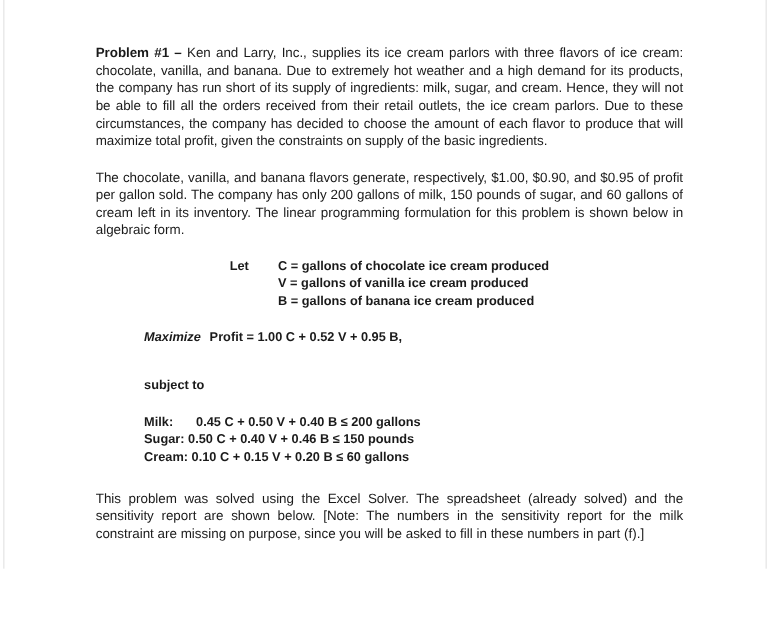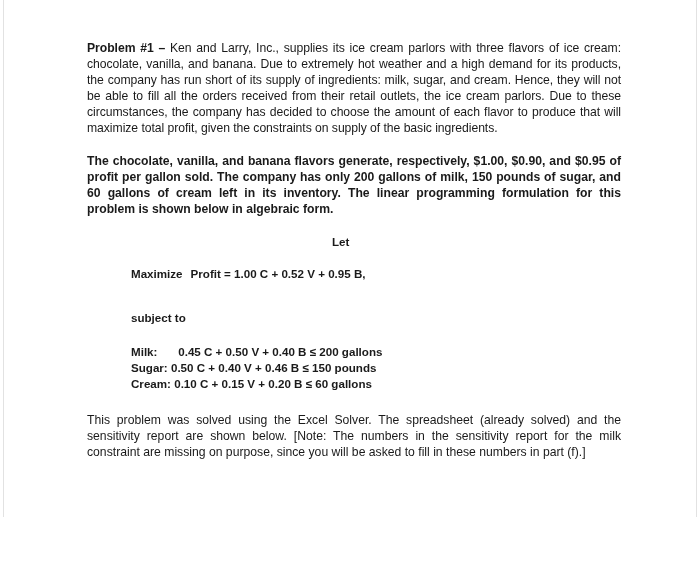--- a/index.html
+++ b/index.html
@@ -31,21 +31,21 @@
       top: 40px;
       width: 534px;
       font-size: 12.2px;
       line-height: 16.1px;
     }
     .para {
       margin: 0;
       text-align: justify;
     }
     .para.p1 { letter-spacing: -0.05px; }
-    .para.p2 { margin-top: 16px; font-weight: bold; }
+    .para.p2 { margin-top: 16px; }
     .para.p3 { margin-top: 20px; }
     .bold { font-weight: bold; }
 
     .formulation {
       margin-top: 17px;
       font-weight: bold;
       font-size: 11.6px;
       line-height: 16.2px;
       position: relative;
     }
@@ -61,20 +61,21 @@
     .indent {
       margin-left: 44px;
     }
     .objective {
       margin-top: 16px;
       white-space: nowrap;
     }
     .objective .obj-kw {
       display: inline-block;
       margin-right: 8px;
+      font-style: italic;
     }
     .subject-to {
       margin-top: 28px;
     }
     .constraints {
       margin-top: 17px;
     }
     .constraint-line {
       white-space: nowrap;
     }
@@ -89,20 +90,25 @@
 <div class="page">
   <div class="content">
 
     <p class="para p1"><span class="bold">Problem #1 –</span><span> Ken and Larry, Inc., supplies its ice cream parlors with three flavors of  ice cream: chocolate, vanilla, and banana. Due to extremely hot weather and a high demand for its products, the company has run short of its supply of ingredients: milk, sugar, and cream. Hence, they will not be able to fill all the orders received from their retail outlets, the ice cream parlors. Due to these circumstances, the company has decided to choose the amount of each flavor to produce that will maximize total profit, given the constraints on supply of the basic ingredients.</span></p>
 
     <p class="para p2">The chocolate, vanilla, and banana flavors generate, respectively, $1.00, $0.90, and $0.95 of profit per gallon sold. The company has only 200 gallons of milk, 150 pounds of sugar, and 60 gallons of cream left in its inventory. The linear programming formulation for this problem is shown below in algebraic form.</p>
 
     <div class="formulation">
       <div class="let-row">
         <div class="let-label">Let</div>
+        <div class="defs">
+          <div class="def-line">C = gallons of chocolate ice cream produced</div>
+          <div class="def-line">V = gallons of vanilla ice cream produced</div>
+          <div class="def-line">B = gallons of banana ice cream produced</div>
+        </div>
       </div>
 
       <div class="indent objective">
         <span class="obj-kw">Maximize</span><span>Profit = 1.00 C + 0.52 V + 0.95 B,</span>
       </div>
 
       <div class="indent subject-to">subject to</div>
 
       <div class="indent constraints">
         <div class="constraint-line">

